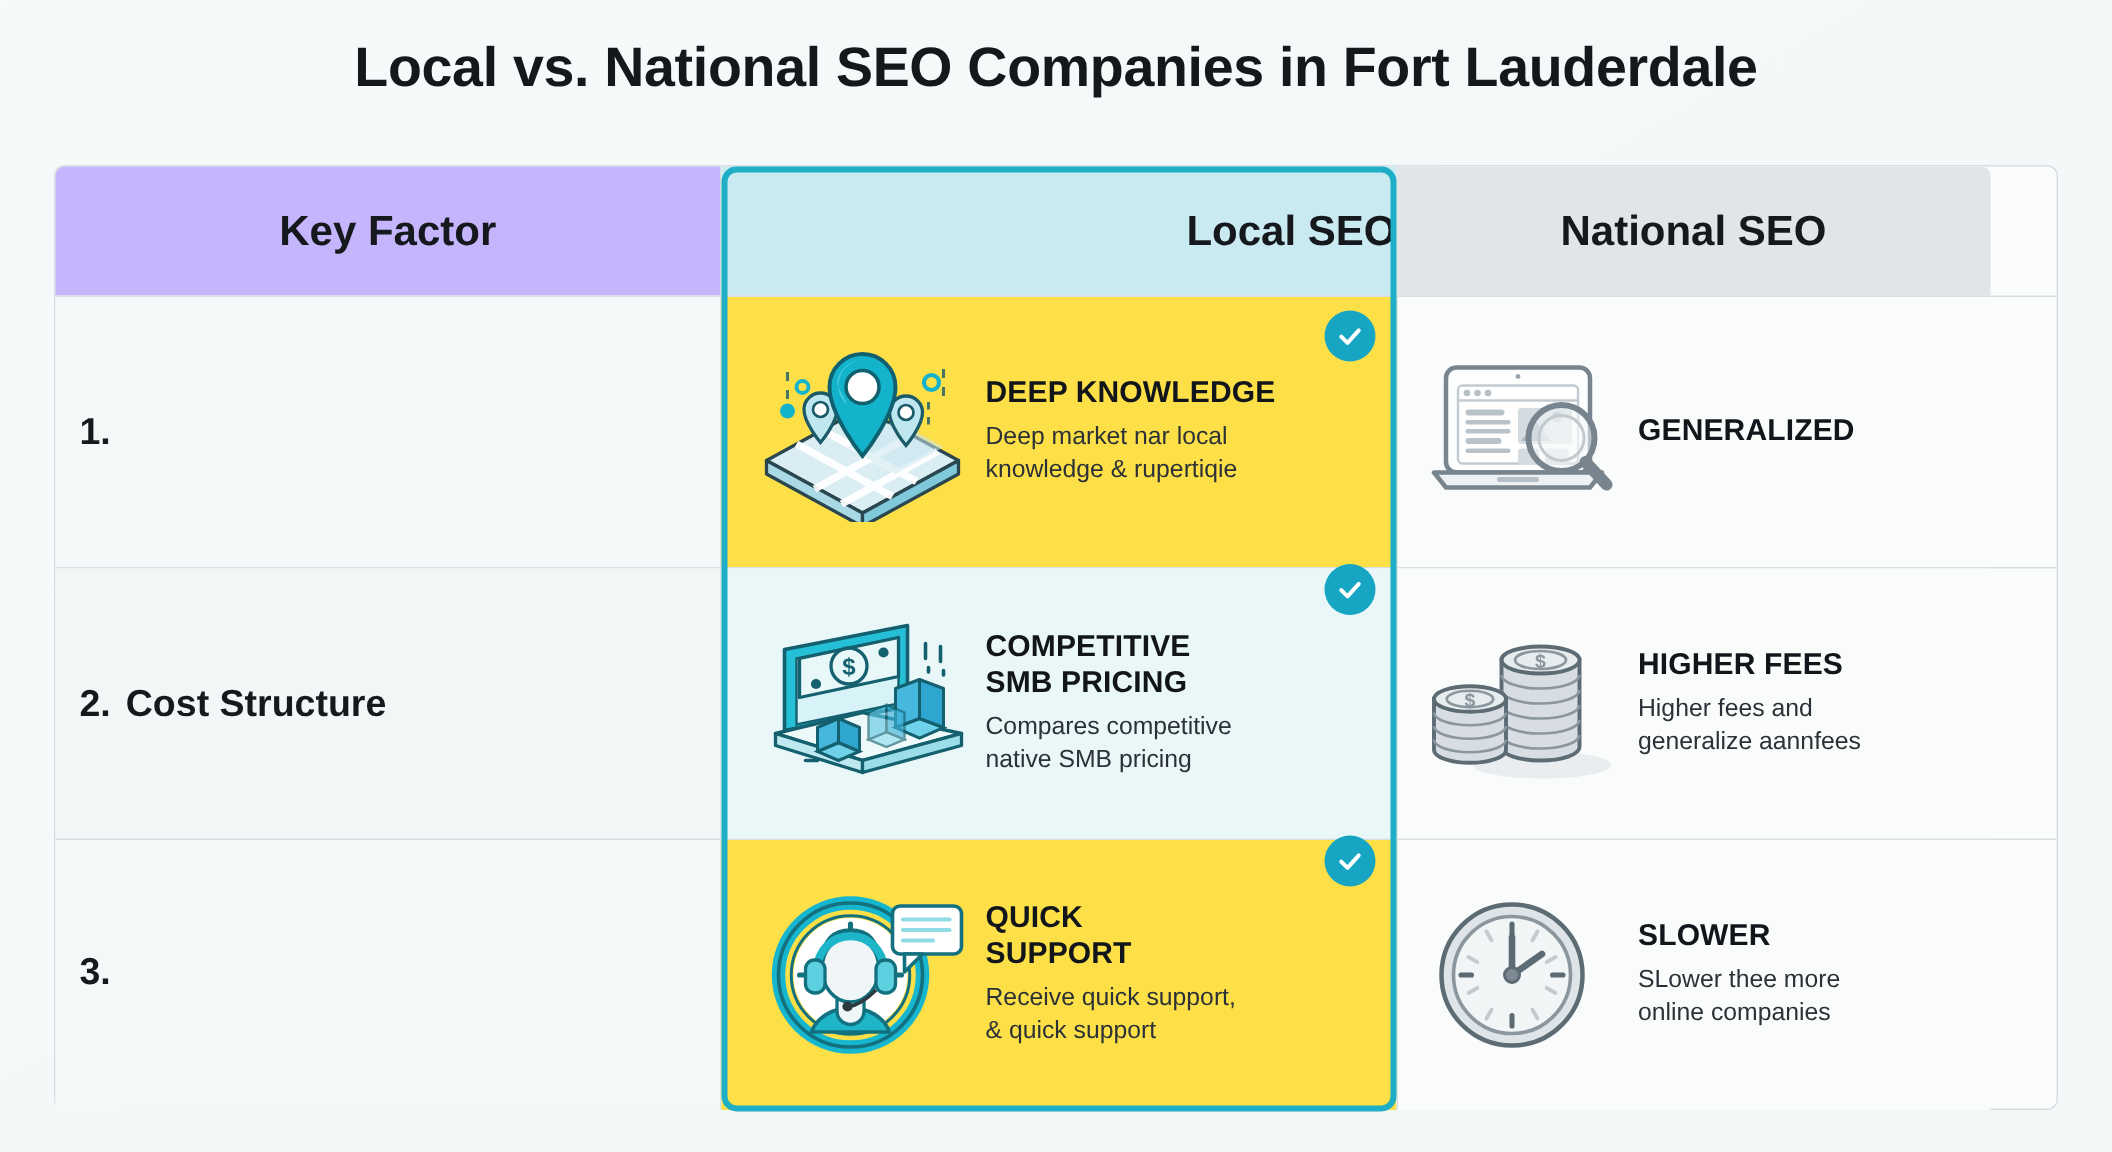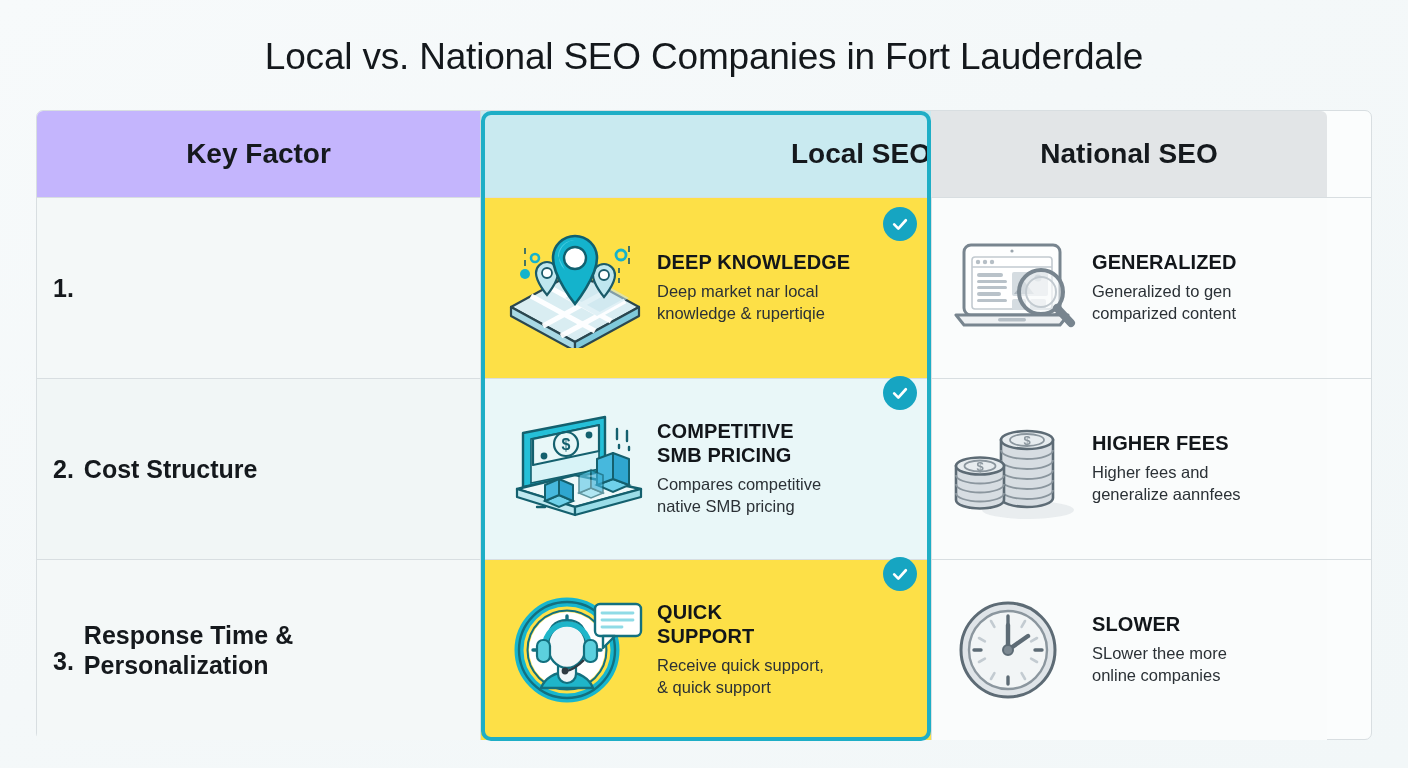--- a/index.html
+++ b/index.html
@@ -10,24 +10,24 @@
     overflow: hidden;
   }
   .page {
     position: relative;
     width: 1408px; height: 768px;
     background: linear-gradient(150deg, #f7fafb 0%, #f4f8f9 45%, #f2f7f8 100%);
     padding: 0;
   }
   .title {
     position: absolute;
-    top: 36px; left: 0; width: 1408px;
+    top: 24px; left: 0; width: 1408px;
     text-align: center;
     font-size: 37px;
-    font-weight: normal;
+    font-weight: bold;
     color: #14181c;
     letter-spacing: -0.2px;
   }
 
   
   .table {
     position: absolute;
     left: 36px; top: 110px;
     width: 1336px; height: 630px;
     background: #fbfdfd;
@@ -234,22 +234,20 @@
             <rect x="88" y="66" width="16" height="11" rx="2" fill="#d5dce1"></rect>
             <path d="M14 82 h112 l-8 10 h-96 z" fill="#eef1f3" stroke="#78858f" stroke-width="3" stroke-linejoin="round"></path>
             <rect x="56" y="85" width="28" height="3.4" rx="1.7" fill="#b6bfc6"></rect>
             <circle cx="99" cy="59" r="22" fill="#f3f6f7" fill-opacity="0.55" stroke="#78858f" stroke-width="4"></circle>
             <circle cx="99" cy="59" r="15" fill="#ffffff" fill-opacity="0.35" stroke="#c2cad0" stroke-width="2"></circle>
             <path d="M115 75 L129 90" stroke="#78858f" stroke-width="8" stroke-linecap="round"></path>
           </svg>
         </div>
         <div class="txt-box">
           <div class="txt-head">GENERALIZED</div>
-          <div class="txt-sub">Generalized to gen
-comparized content</div>
         </div>
       </div>
     </div>
 
     <div class="row body alt">
       <div class="cell c-factor">
         <div class="factor-text">
           <span class="factor-num">2.</span>
           <span style="white-space:pre-line">Cost Structure</span>
         </div>
@@ -344,22 +342,20 @@
           <div class="txt-sub">Higher fees and
 generalize aannfees</div>
         </div>
       </div>
     </div>
 
     <div class="row body">
       <div class="cell c-factor">
         <div class="factor-text">
           <span class="factor-num low">3.</span>
-          <span style="white-space:pre-line">Response Time &amp;
-Personalization</span>
         </div>
       </div>
 
       <div class="cell c-local plain">
         <div class="icon-box">
           <svg viewBox="0 0 148 120" width="148" height="120">
             <circle cx="66" cy="60" r="48" fill="none" stroke="#17b6cf" stroke-width="9"></circle>
             <circle cx="66" cy="60" r="48" fill="none" stroke="#13707f" stroke-width="2.4"></circle>
             <circle cx="66" cy="60" r="39.5" fill="none" stroke="#13707f" stroke-width="2"></circle>
             <circle cx="66" cy="60" r="38" fill="#ffffff"></circle>

